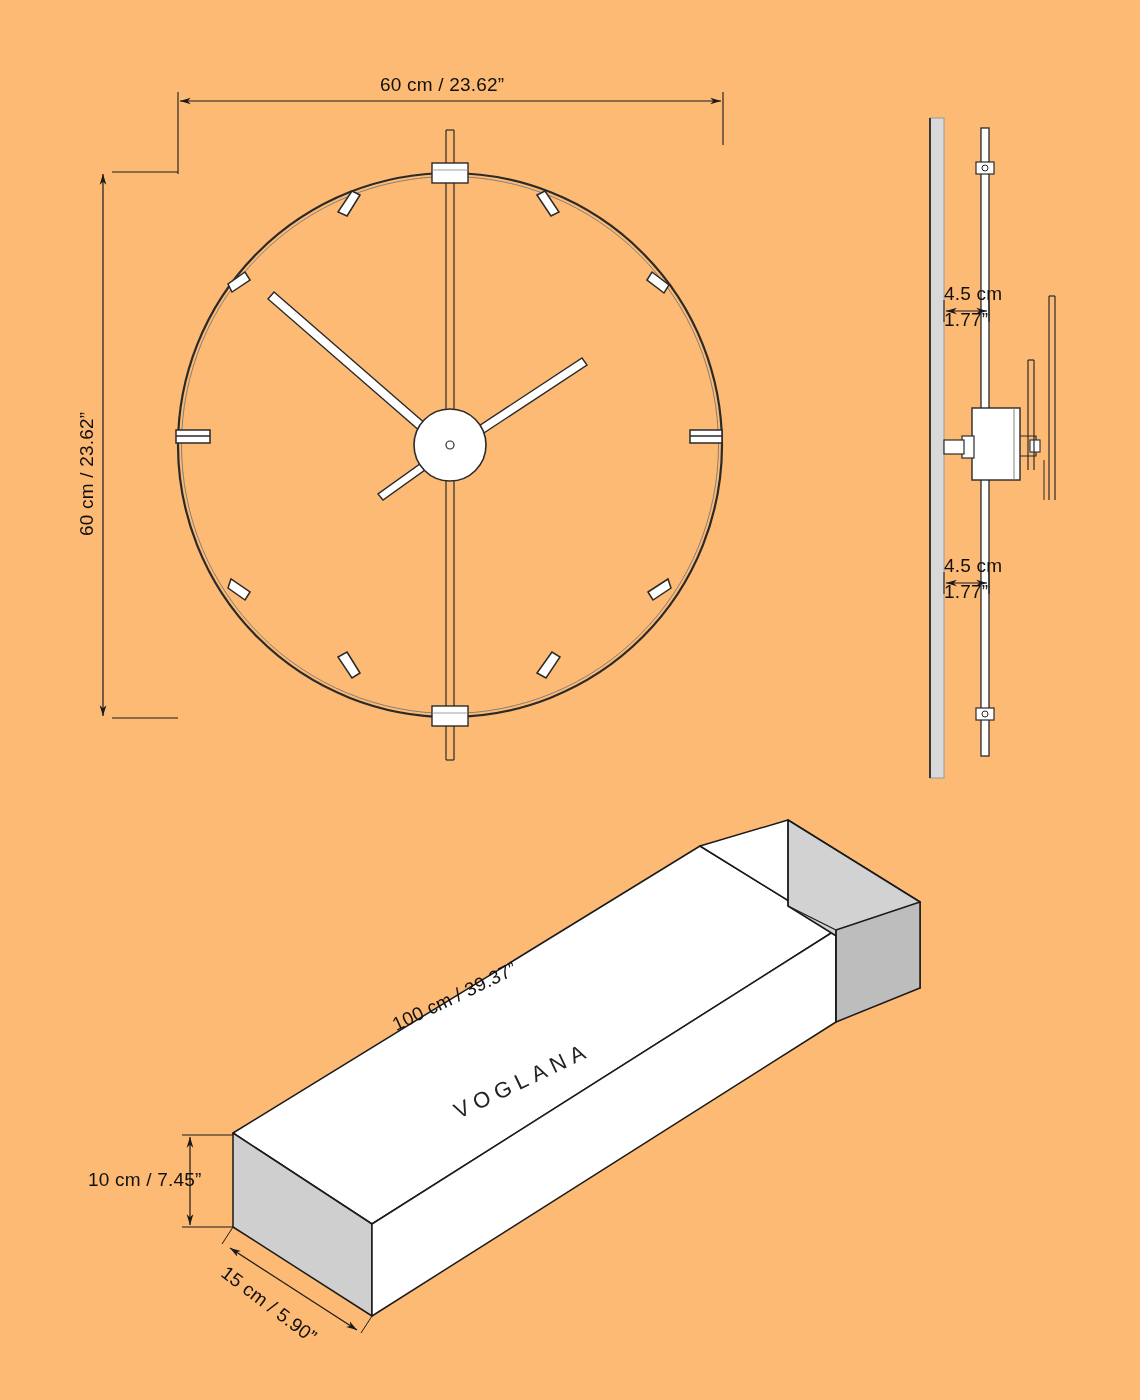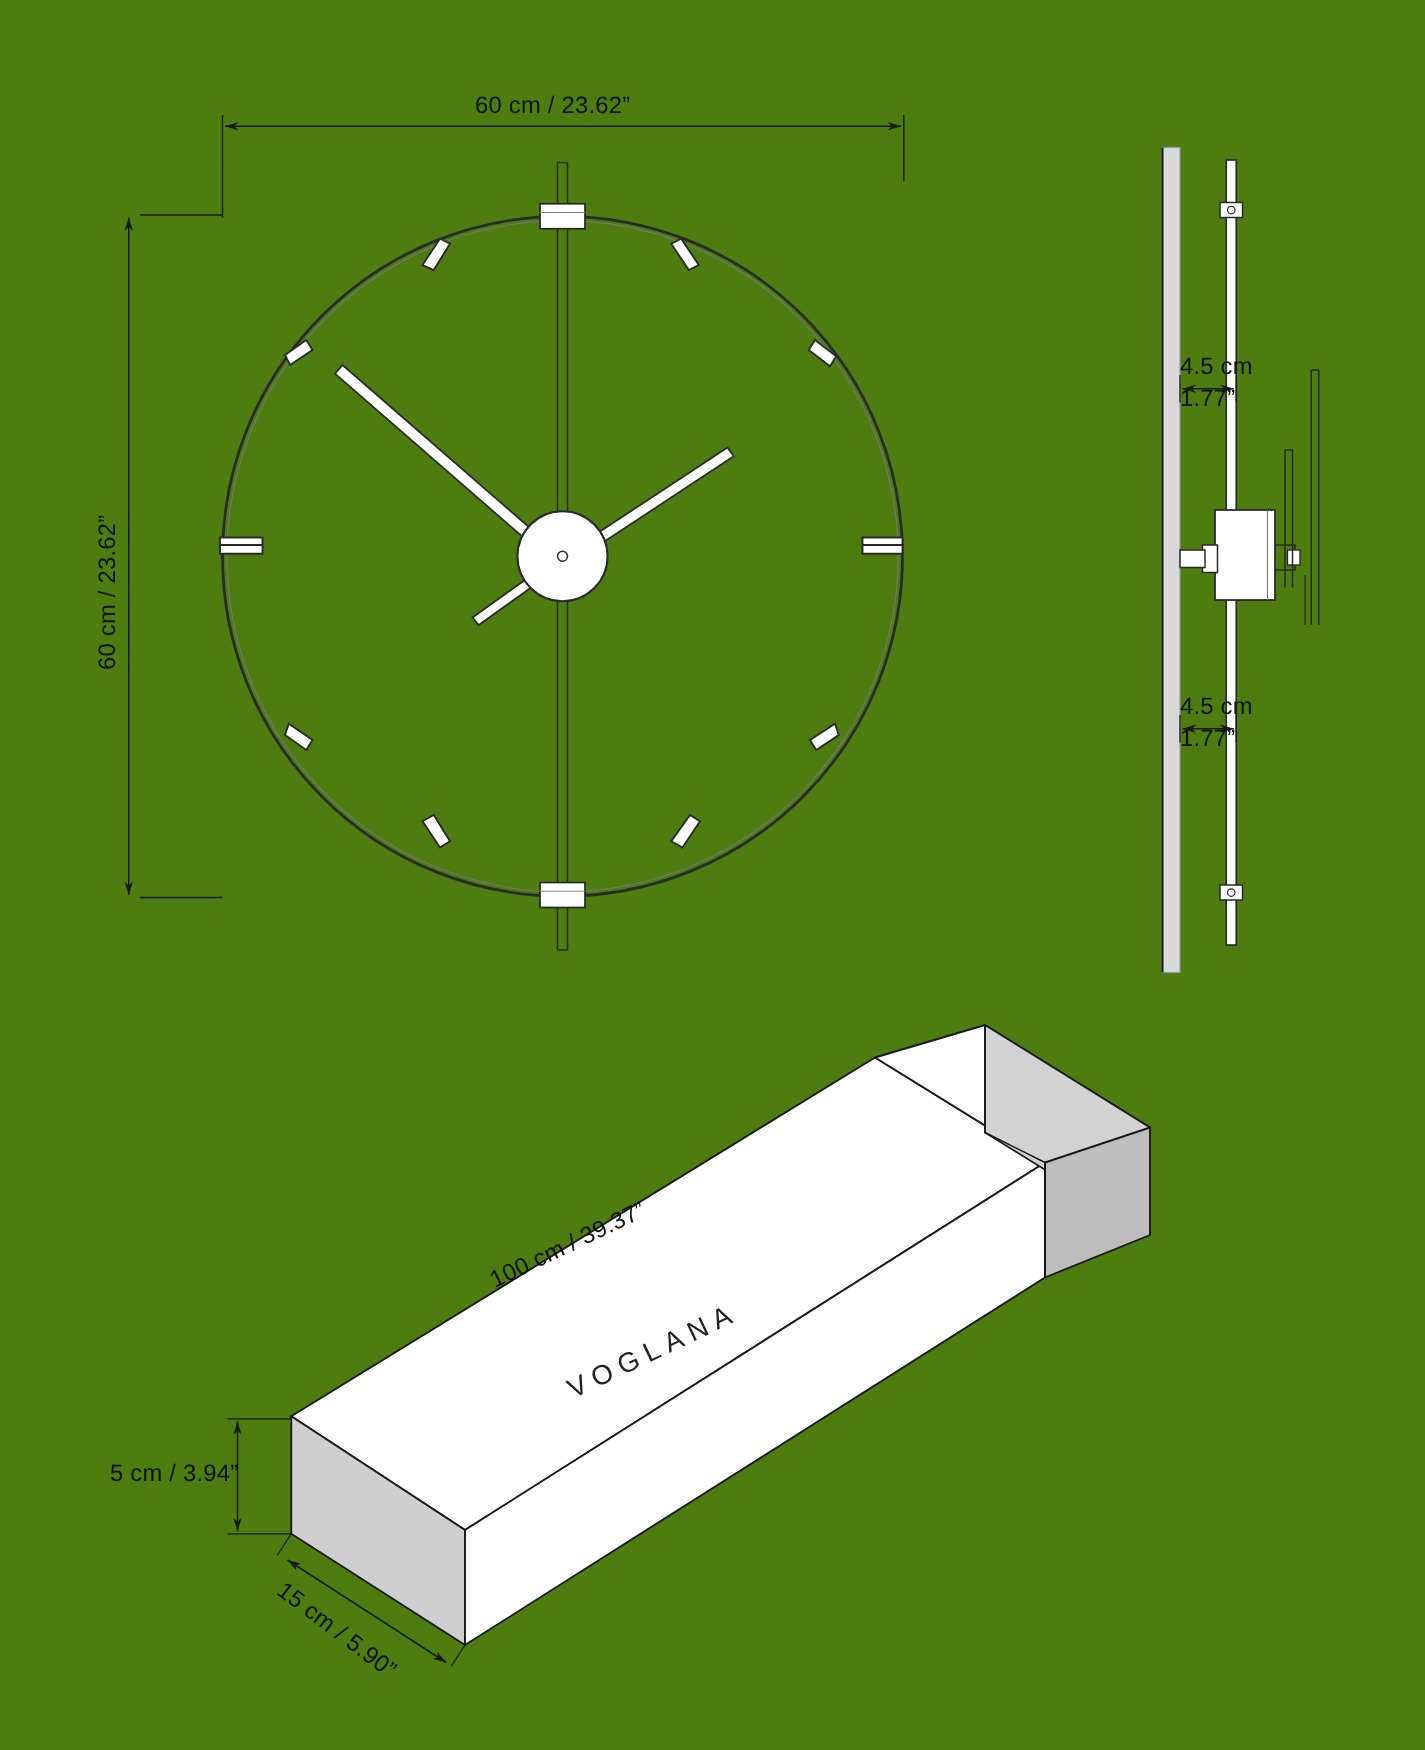--- a/index.html
+++ b/index.html
@@ -9,21 +9,21 @@
   }
   body {
     font-family: "Liberation Sans", sans-serif;
     color: #1a1a1a;
   }
   #page {
     position: relative;
     width: 1140px;
     height: 1400px;
     overflow: hidden;
-    background: #4d7c0f;
+    background: #fdba74;
   }
   svg.layer {
     position: absolute;
     left: 0;
     top: 0;
     width: 1140px;
     height: 1400px;
   }
   .dimtext {
     position: absolute;
@@ -225,17 +225,17 @@
   <div class="dimtext" style="left:944px; top:283px;">4.5 cm</div>
   <div class="dimtext" style="left:944px; top:309px;">1.77”</div>
 
   <div class="dimtext" style="left:944px; top:555px;">4.5 cm</div>
   <div class="dimtext" style="left:944px; top:581px;">1.77”</div>
 
   <div class="dimtext lbl-100" style="left:389px; top:1016px;">100 cm / 39.37”</div>
 
   <div class="brand lbl-brand" style="left:450px; top:1101px;">VOGLANA</div>
 
-  <div class="dimtext" style="left:88px; top:1169px;">5 cm / 3.94”</div>
+  <div class="dimtext" style="left:88px; top:1169px;">10 cm / 7.45”</div>
 
   <div class="dimtext lbl-15" style="left:230px; top:1262px;">15 cm / 5.90”</div>
 
 </div>
 
 </body></html>

